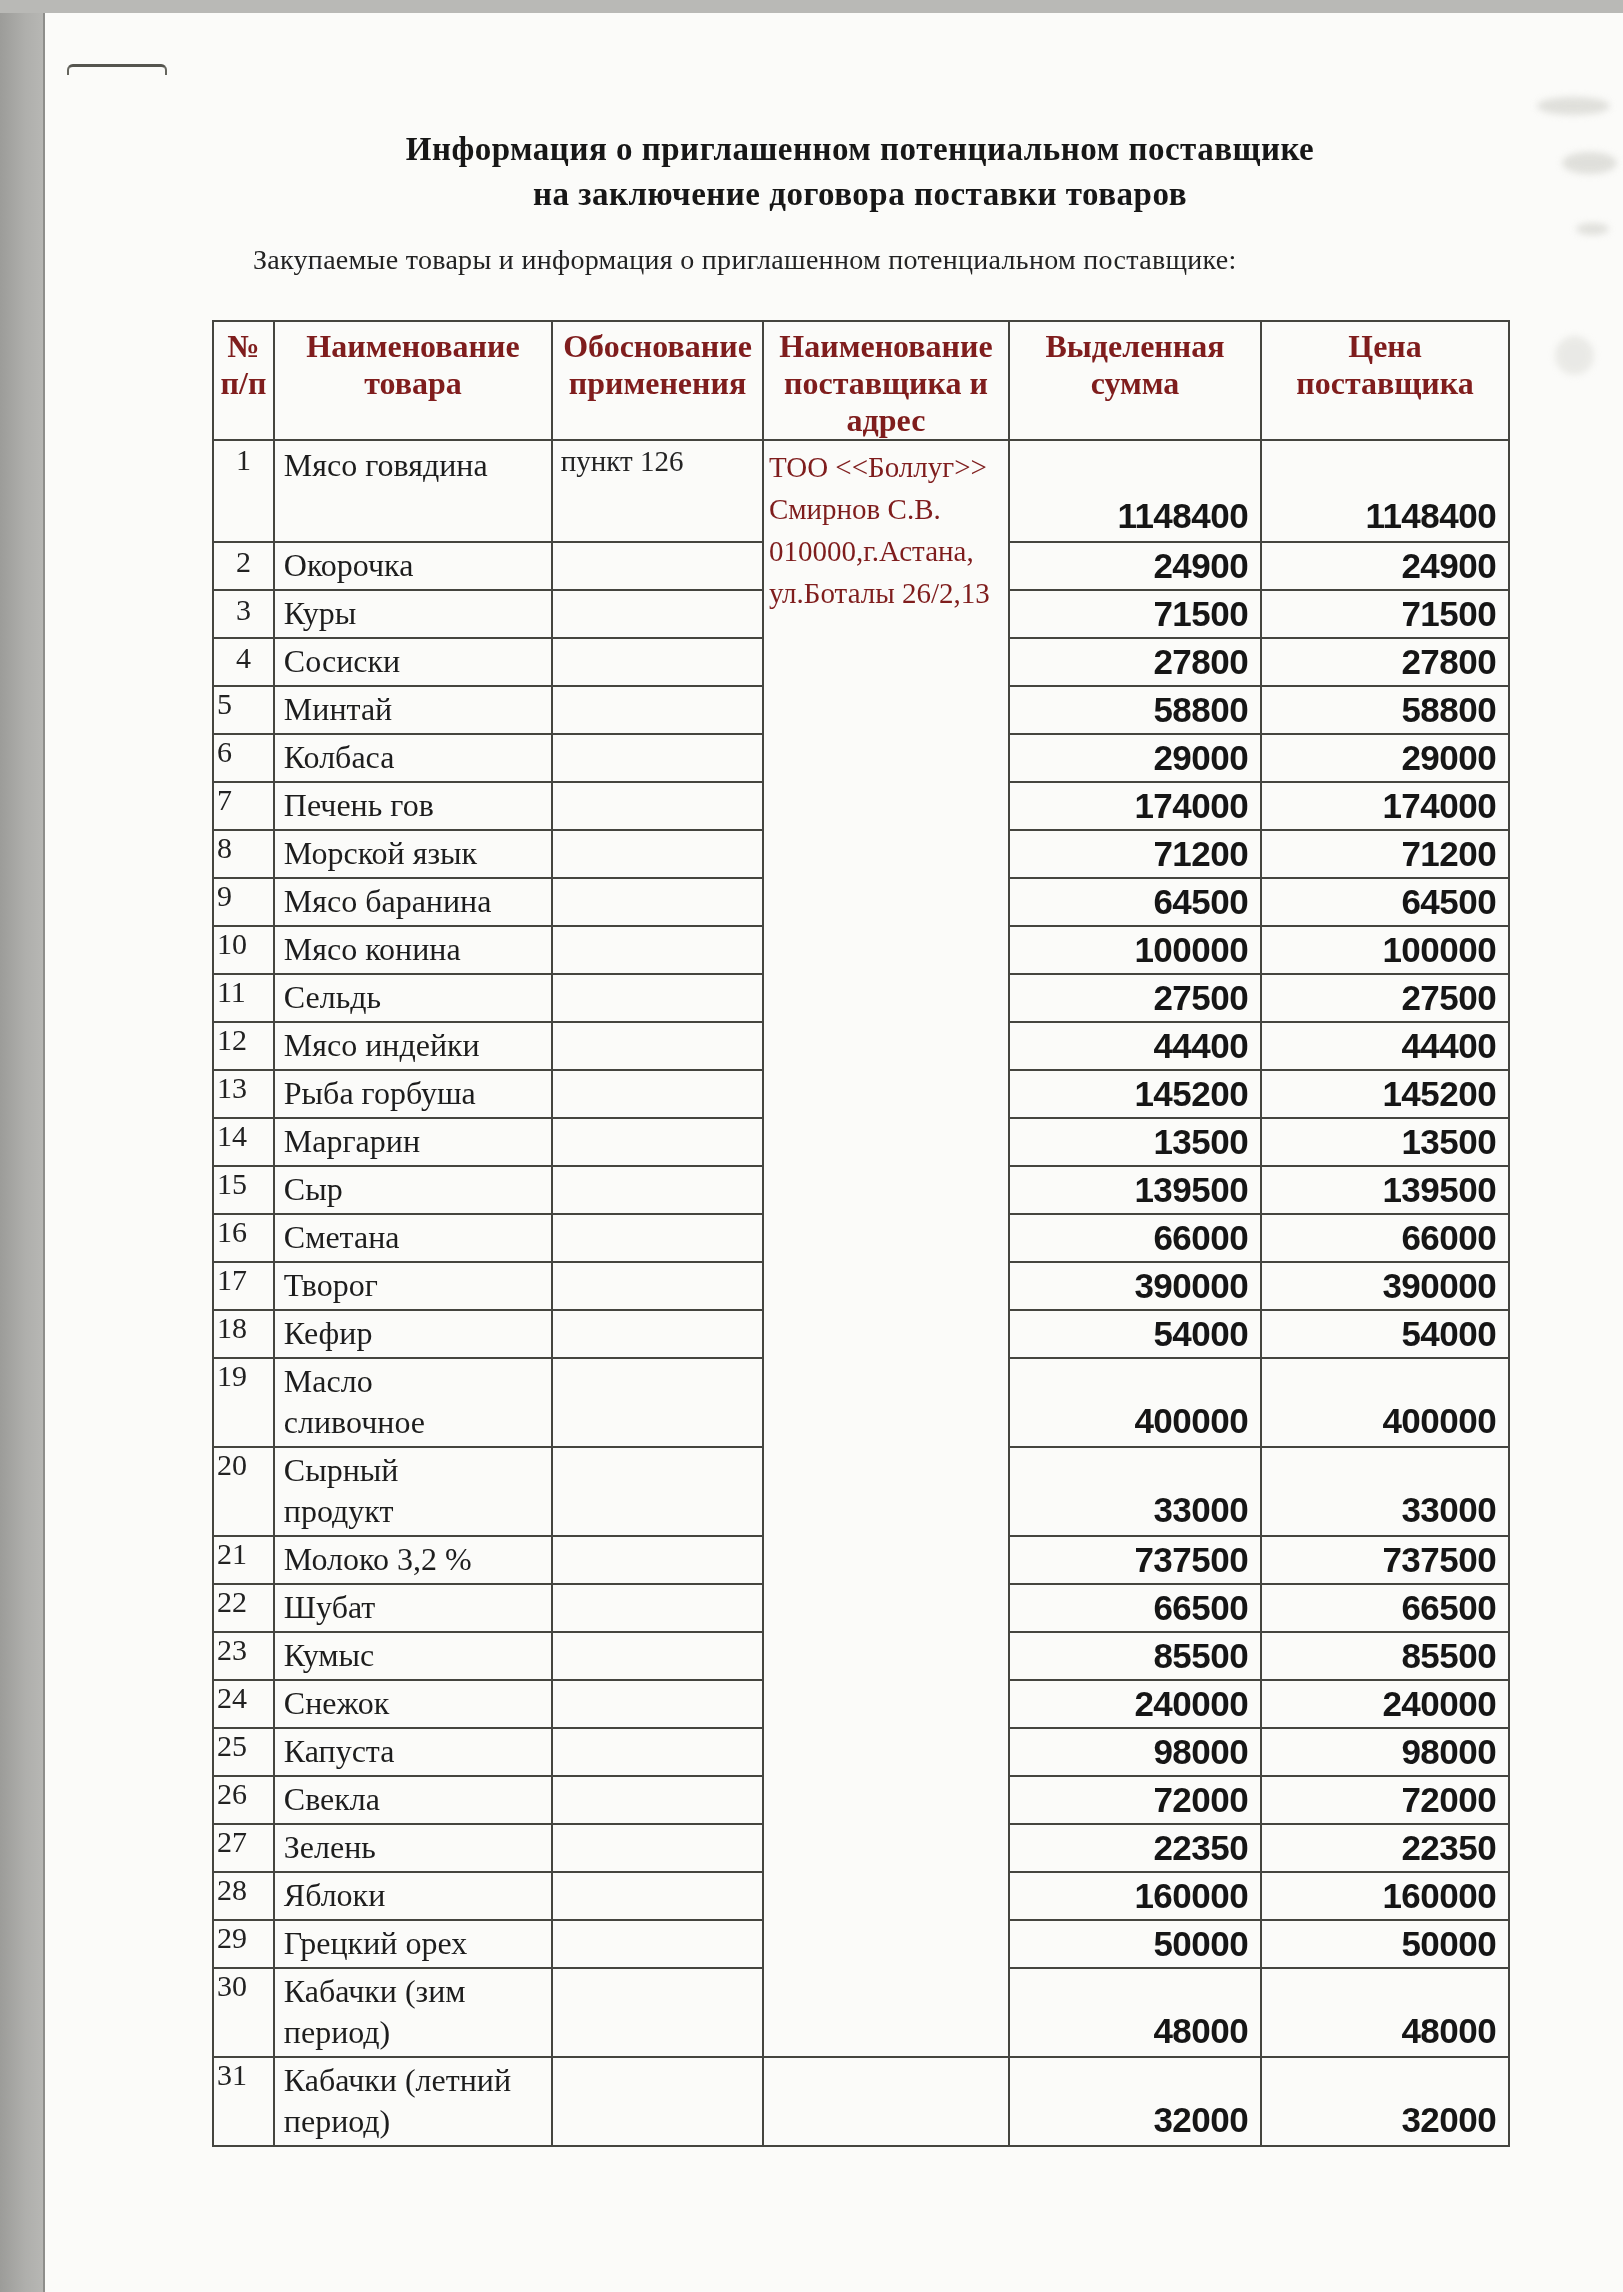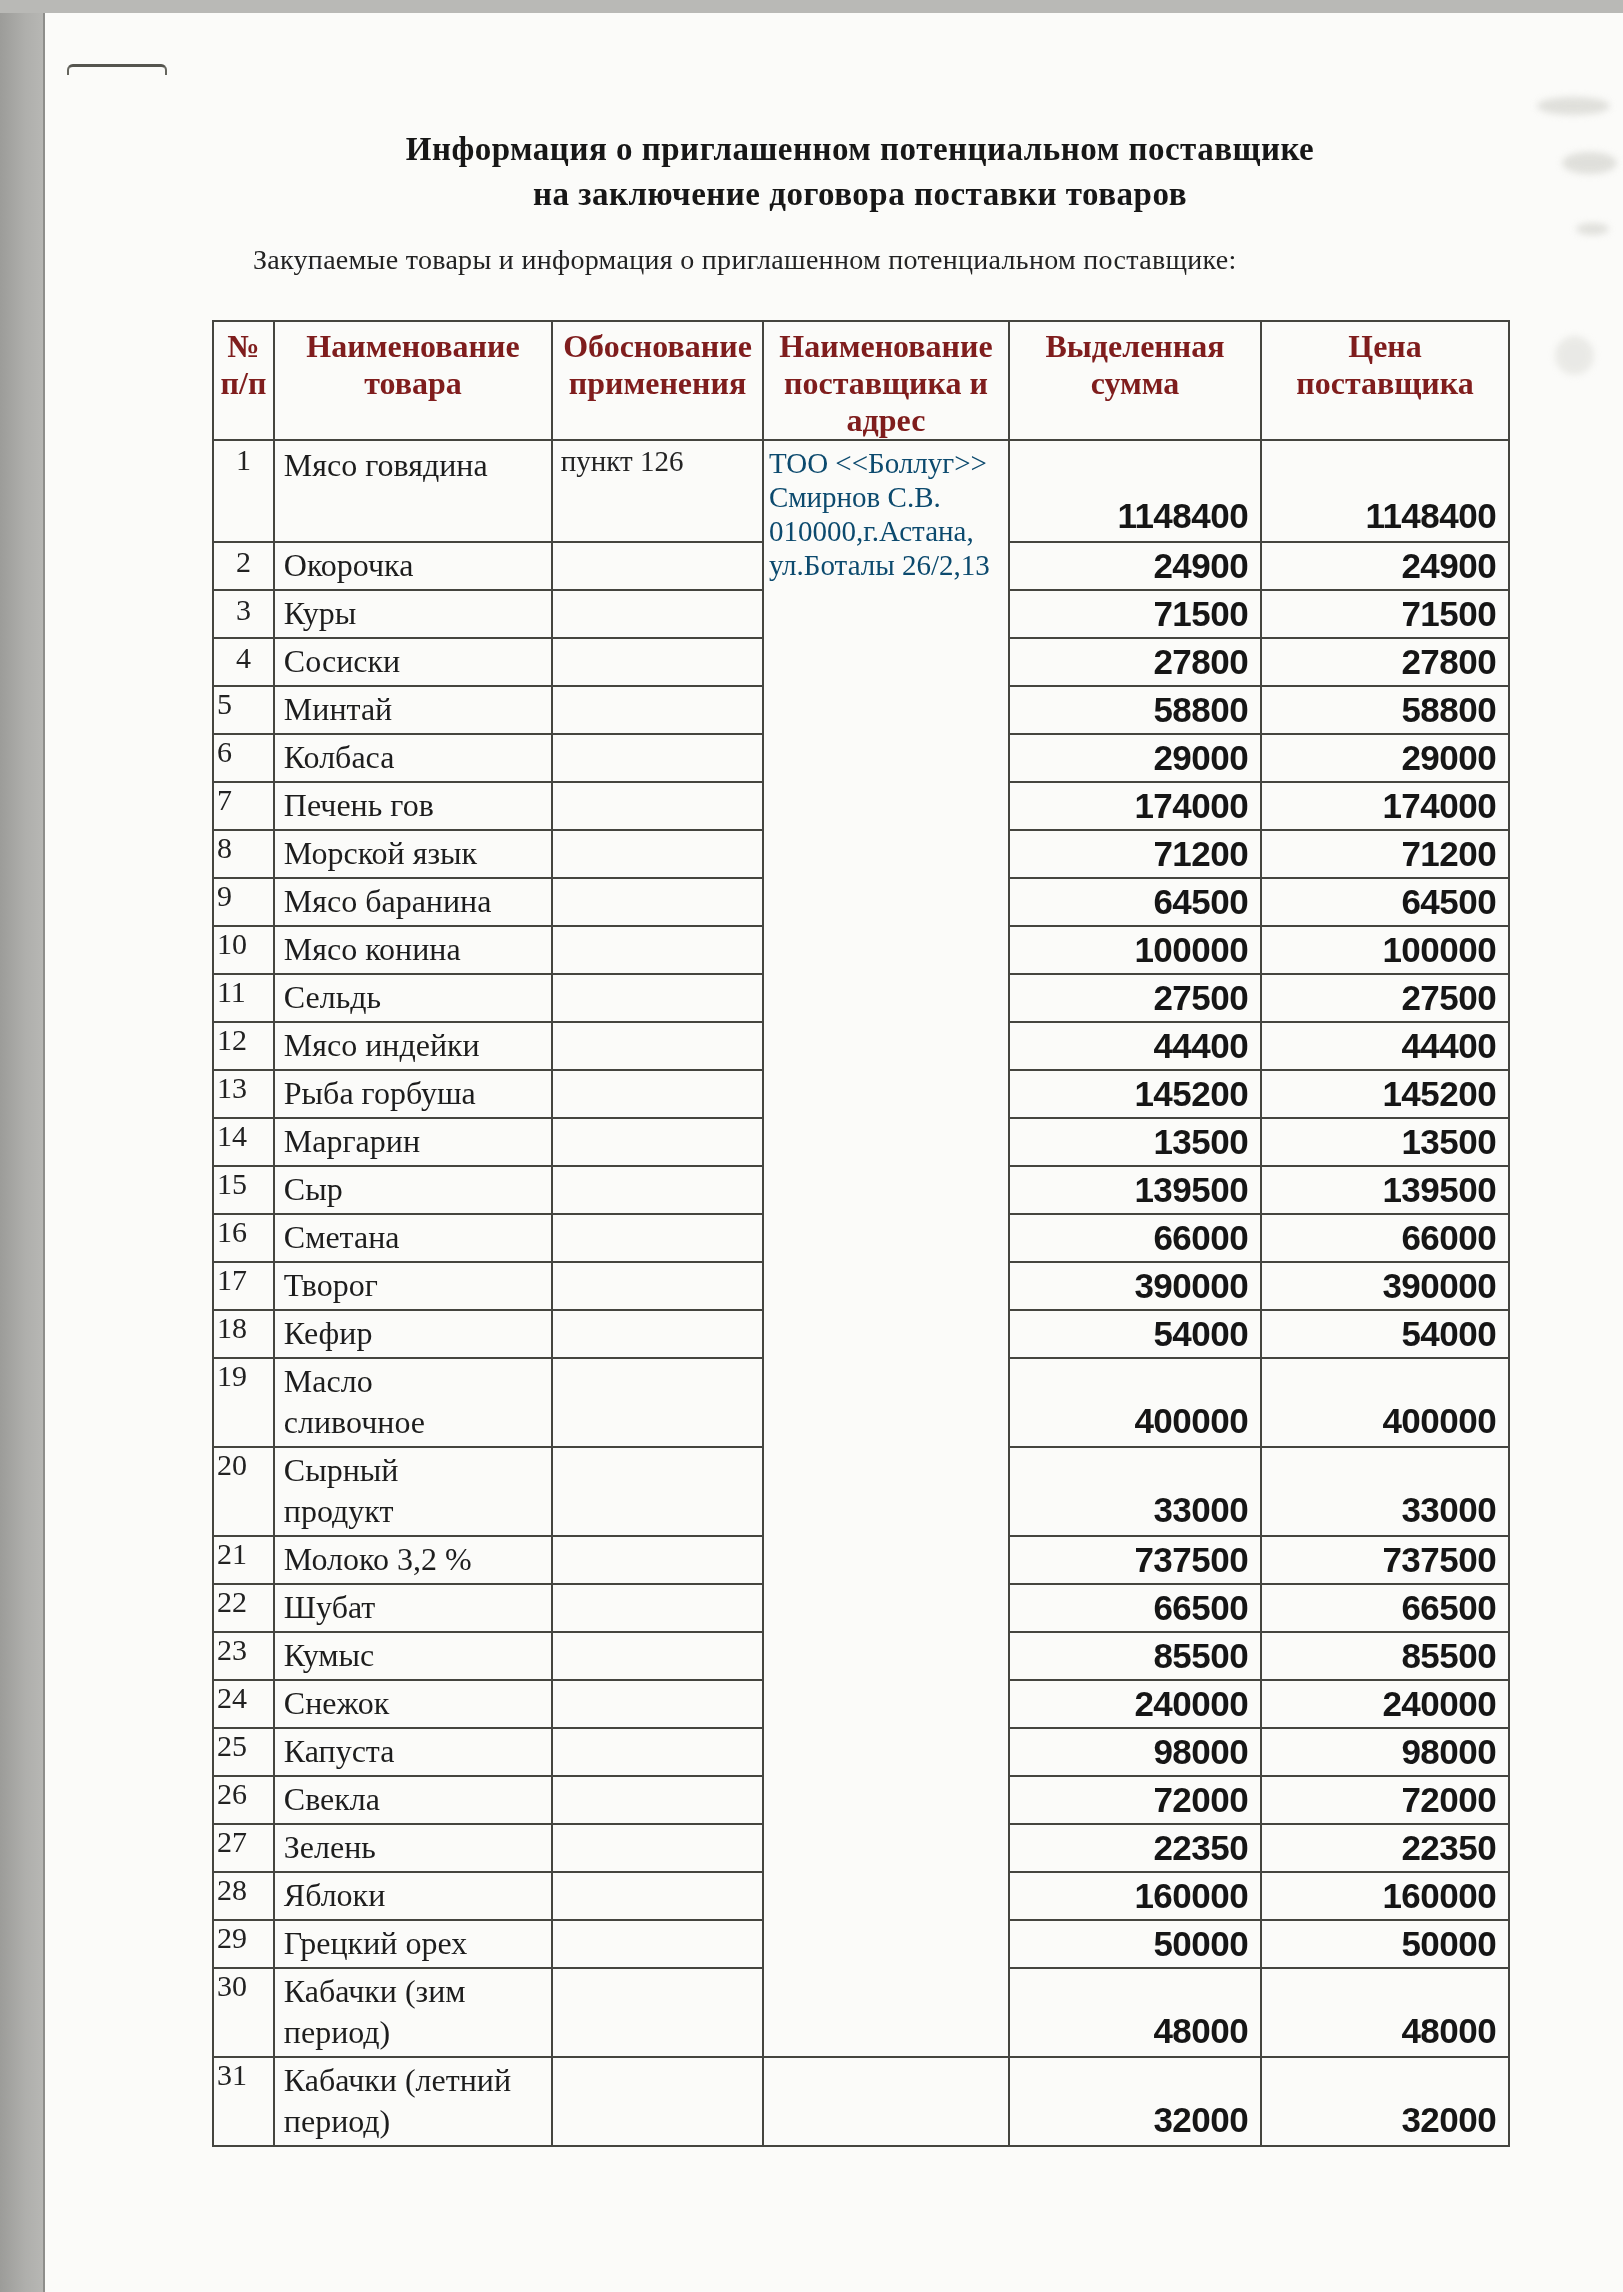--- a/index.html
+++ b/index.html
@@ -65,22 +65,22 @@
   td.c-num.num-first{text-align:center;padding-left:0;padding-top:2px;}
   td.c-item{
     font-size:32px;line-height:41px;vertical-align:middle;
     padding:0 3.9px 0 8.8px;white-space:pre-line;color:#1d1d1d;
   }
   td.c-just{
     font-size:29px;vertical-align:middle;padding:0 3.9px 0 7.8px;color:#242424;
   }
   td.v-top{vertical-align:top;padding-top:3.9px;}
   td.c-supplier{
-    font-size:29px;line-height:34px;vertical-align:top;
-    padding:4.9px 2px 0 4.9px;white-space:pre-line;color:#0c4a6e;
+    font-size:29px;line-height:42px;vertical-align:top;
+    padding:4.9px 2px 0 4.9px;white-space:pre-line;color:#7f1d1d;
   }
   td.c-amt{
     font-family:"Liberation Sans","DejaVu Sans",sans-serif;
     font-weight:bold;font-size:35px;
     text-align:right;vertical-align:middle;
     padding:0 11.8px 0 0;color:#161616;letter-spacing:-0.5px;
   }
   td.c-amt.amt-bottom{vertical-align:bottom;padding-bottom:4.9px;}
 </style>
 </head>

